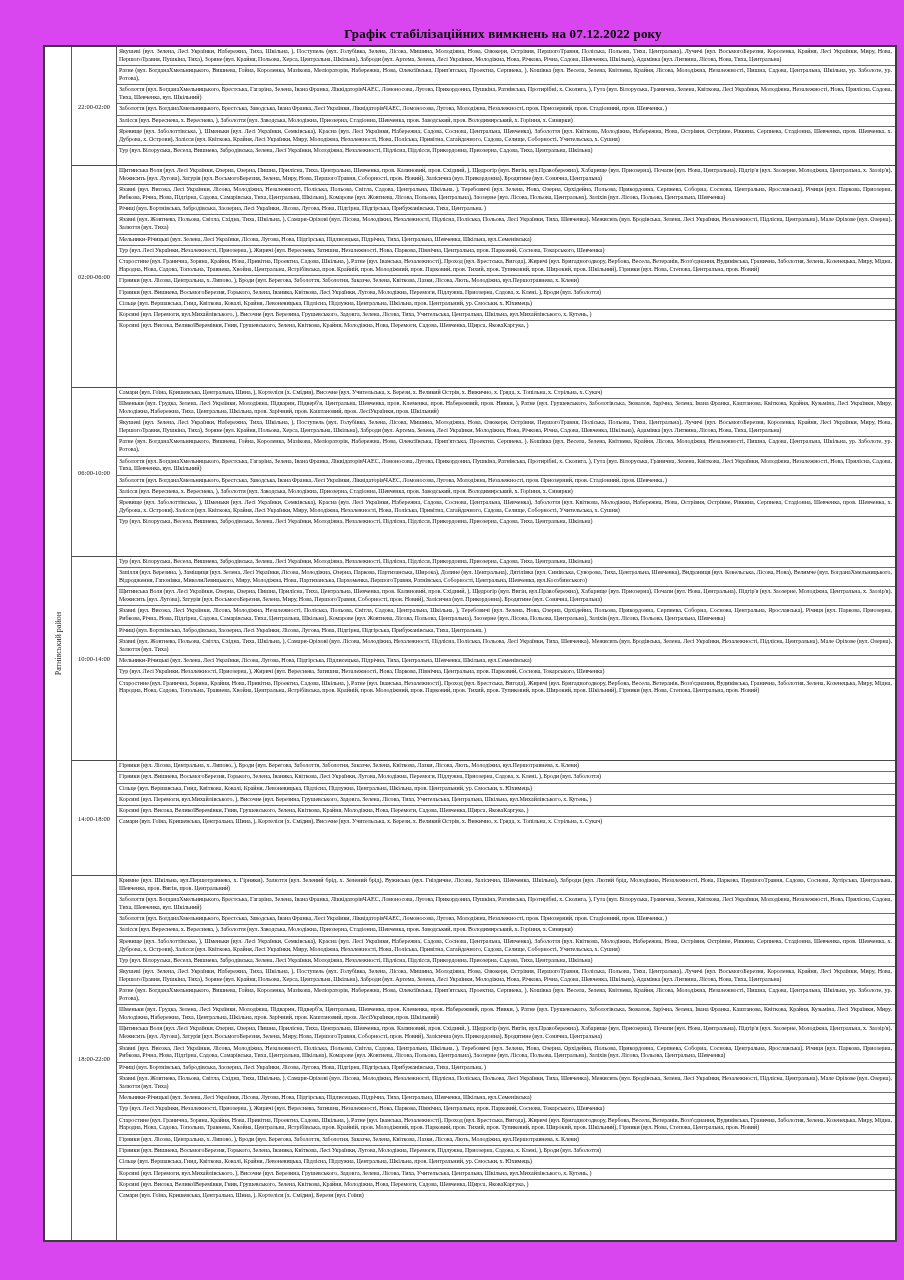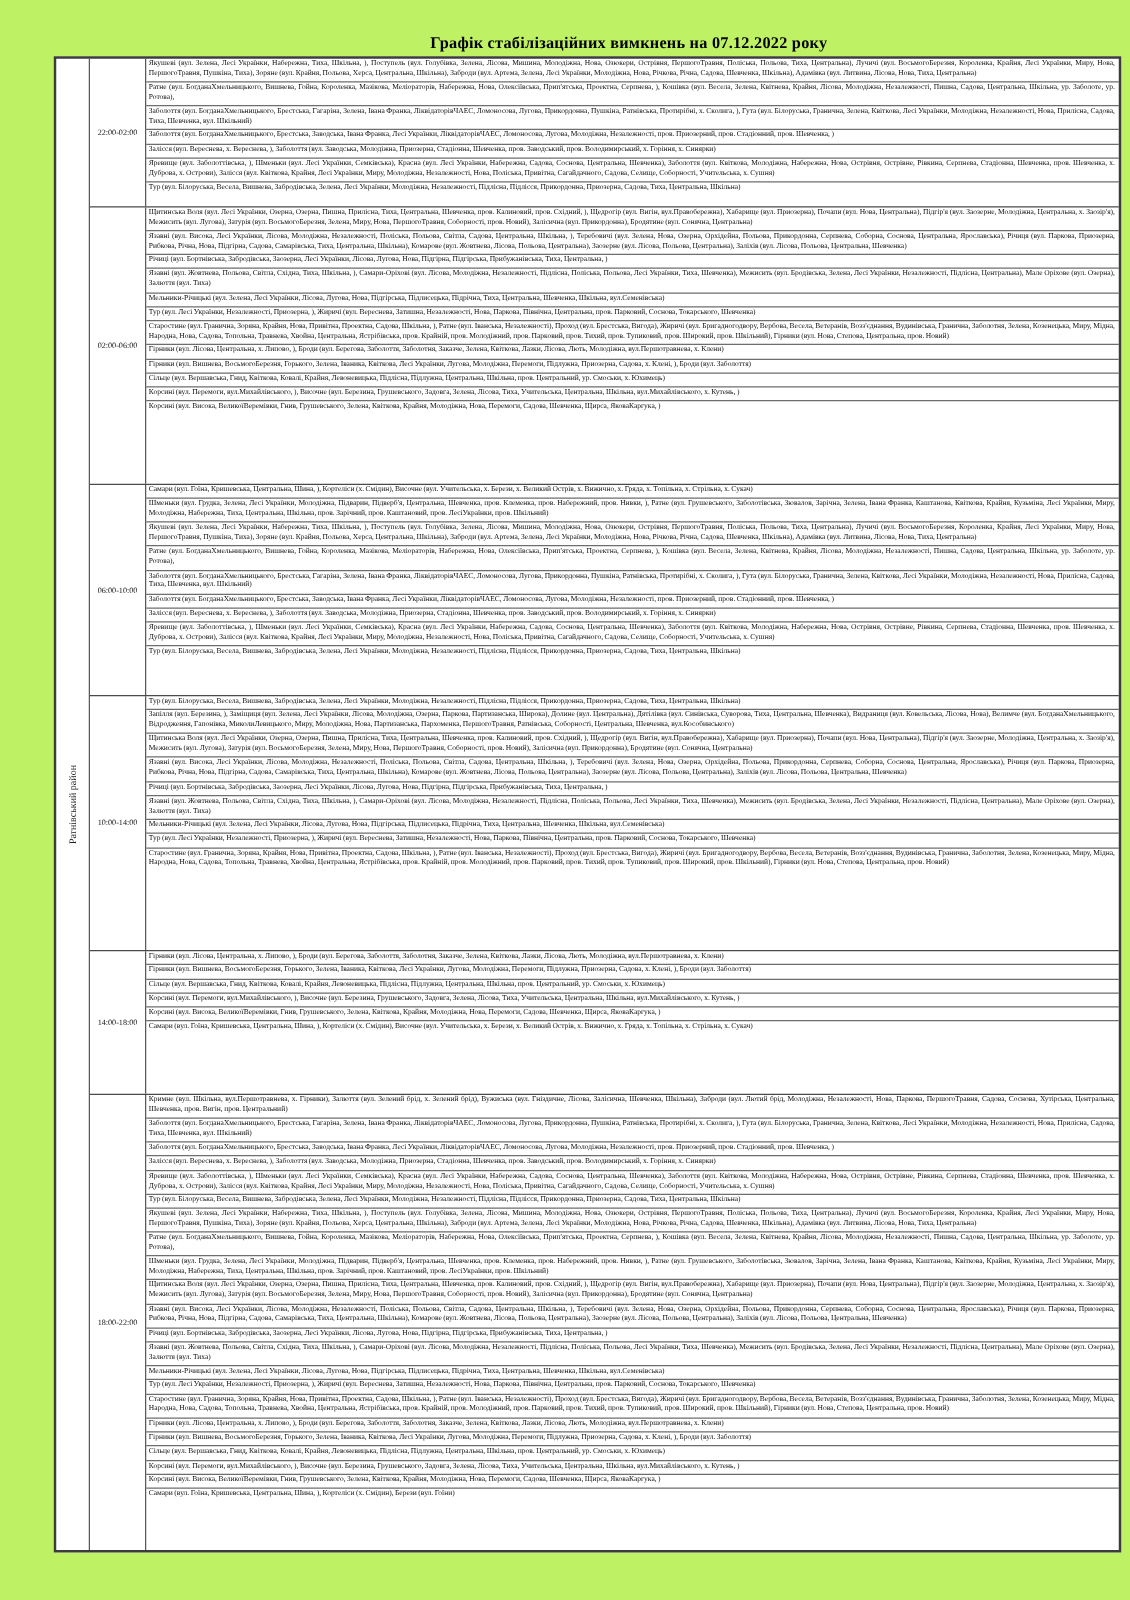--- a/index.html
+++ b/index.html
@@ -1,18 +1,18 @@
 <!DOCTYPE html>
 <html lang="uk"><head>
 <meta charset="utf-8">
 <style>
   html,body{margin:0;padding:0;background:#ffffff;}
   body{width:904px;height:1280px;overflow:hidden;position:relative;
        font-family:"Liberation Serif","DejaVu Serif",serif;color:#111;}
-  .page{position:absolute;inset:0;background:#bef264;}
+  .page{position:absolute;inset:0;background:#d946ef;}
   .title{position:absolute;top:26px;left:113px;width:780px;text-align:center;
          font-size:13px;font-weight:bold;color:#000;letter-spacing:.2px;}
   .sched{position:absolute;top:45px;left:43px;width:850px;
          border:2px solid #3c3c3c;display:flex;background:#fff;}
   .district{width:26px;border-right:1px solid #5a5a5a;display:flex;
             align-items:center;justify-content:center;}
   .district .vtext{writing-mode:vertical-rl;transform:rotate(180deg);
             font-size:8px;color:#222;white-space:nowrap;}
   .blocks{flex:1;display:flex;flex-direction:column;}
   .block{display:flex;border-bottom:1px solid #4a4a4a;}

